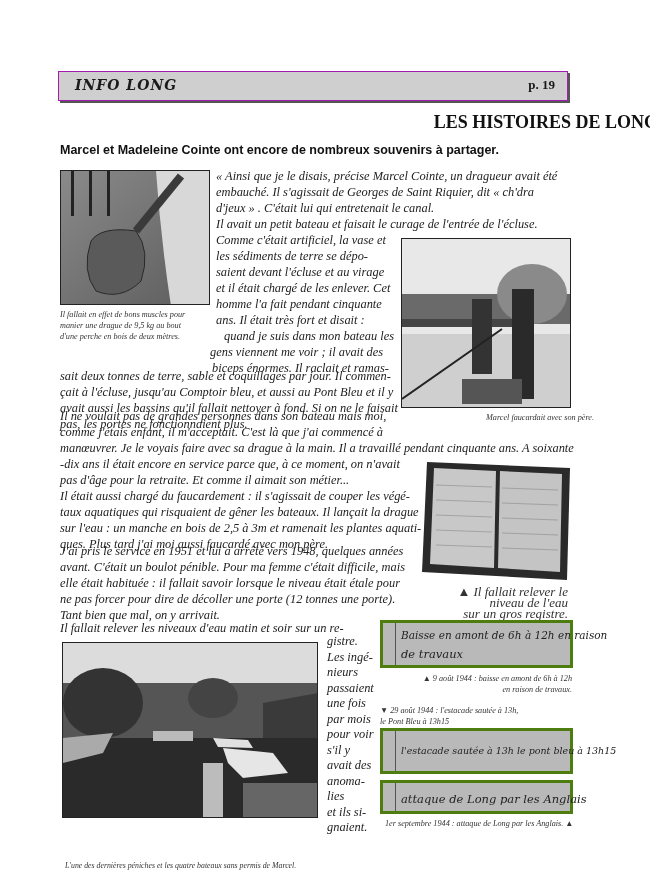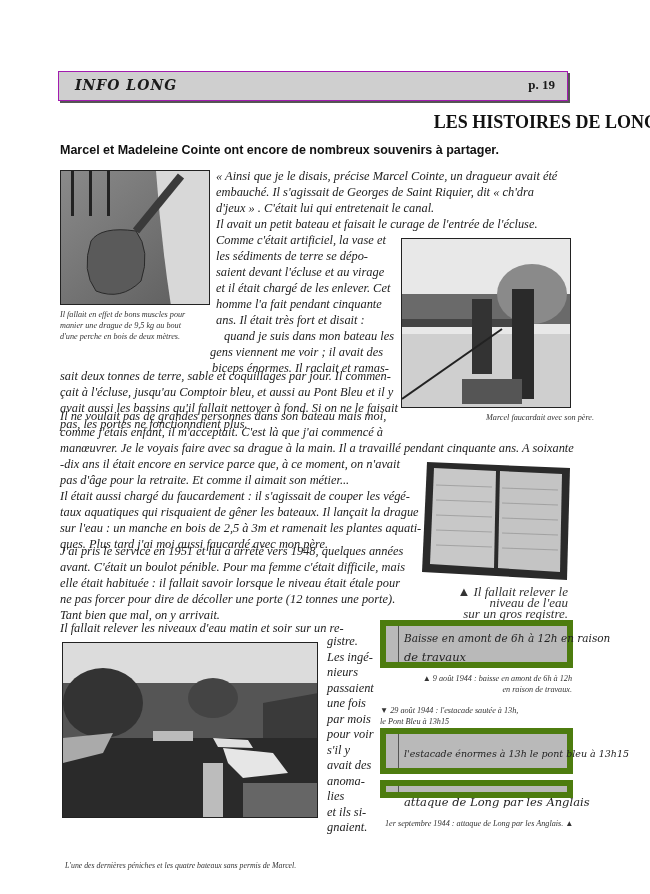--- a/index.html
+++ b/index.html
@@ -6,21 +6,21 @@
   body { width:650px; height:894px; position:relative; overflow:hidden; font-family:"Liberation Serif", serif; color:#1c1c1c; }
   .abs { position:absolute; }
   .header-bar { left:58px; top:71px; width:510px; height:30px; background:#cfcfcf; border:1px solid #a21caf; box-shadow: 2px 2px 0 #555; box-sizing:border-box; }
   .header-left { left:16px; top:5px; font-family:"DejaVu Serif", serif; font-weight:bold; font-style:italic; font-size:14px; letter-spacing:1px; color:#1a1a1a; }
   .header-right { right:12px; top:5px; font-family:"Liberation Serif", serif; font-weight:bold; font-size:13px; color:#1a1a1a; }
   .title { left:8px; width:650px; top:112px; text-align:right; font-family:"Liberation Serif", serif; font-weight:bold; font-size:18px; color:#111; }
   .subtitle { left:60px; top:143px; font-family:"Liberation Sans", sans-serif; font-weight:bold; font-size:12.5px; color:#111; }
   .para { font-style:italic; font-size:12.4px; line-height:16px; color:#222; }
   .caption { font-style:italic; font-size:8.2px; line-height:11px; color:#333; }
   .photo { background:#777; border:1px solid #222; box-sizing:border-box; overflow:hidden; }
-  .ledger { background:#b9b9b9; border:6px solid #4d7c0f; box-sizing:border-box; }
+  .ledger { background:#b9b9b9; border:3px solid #4d7c0f; box-sizing:border-box; }
   .ledger .line { position:absolute; left:12px; top:0; bottom:0; width:1px; background:#555; }
   .ledger .hand { position:absolute; left:18px; font-family:"DejaVu Serif", serif; font-style:italic; font-size:11.5px; color:#222; white-space:nowrap; }
   .narrow { font-style:italic; font-size:12.4px; line-height:15.5px; color:#222; }
 </style>
 </head>
 <body>
 
 <div class="abs header-bar">
   <span class="abs header-left">INFO LONG</span>
   <span class="abs header-right">p. 19</span>
@@ -177,20 +177,20 @@
   <div>▲ 9 août 1944 : baisse en amont de 6h à 12h</div>
   <div>en raison de travaux.</div>
 </div>
 <div class="abs caption" style="left:380px; top:705px; width:192px; text-align:left;">
   <div>▼  29 août 1944 : l'estacade sautée à 13h,</div>
   <div>le Pont Bleu à 13h15</div>
 </div>
 
 <div class="abs ledger" style="left:380px; top:728px; width:193px; height:46px;">
   <div class="line"></div>
-  <div class="hand" style="top:14px; font-size:9.5px;">l'estacade énormes à 13h le pont bleu à 13h15</div>
+  <div class="hand" style="top:14px; font-size:9.5px;">l'estacade sautée à 13h le pont bleu à 13h15</div>
 </div>
 
-<div class="abs ledger" style="left:380px; top:780px; width:193px; height:18px;">
+<div class="abs ledger" style="left:380px; top:780px; width:193px; height:34px;">
   <div class="line"></div>
   <div class="hand" style="top:9px;">attaque de Long par les Anglais</div>
 </div>
 <div class="abs caption" style="left:385px; top:818px;font-family:Liberation Serif, serif;">1er septembre 1944 : attaque de Long par les Anglais. ▲</div>
 
 </body></html>

